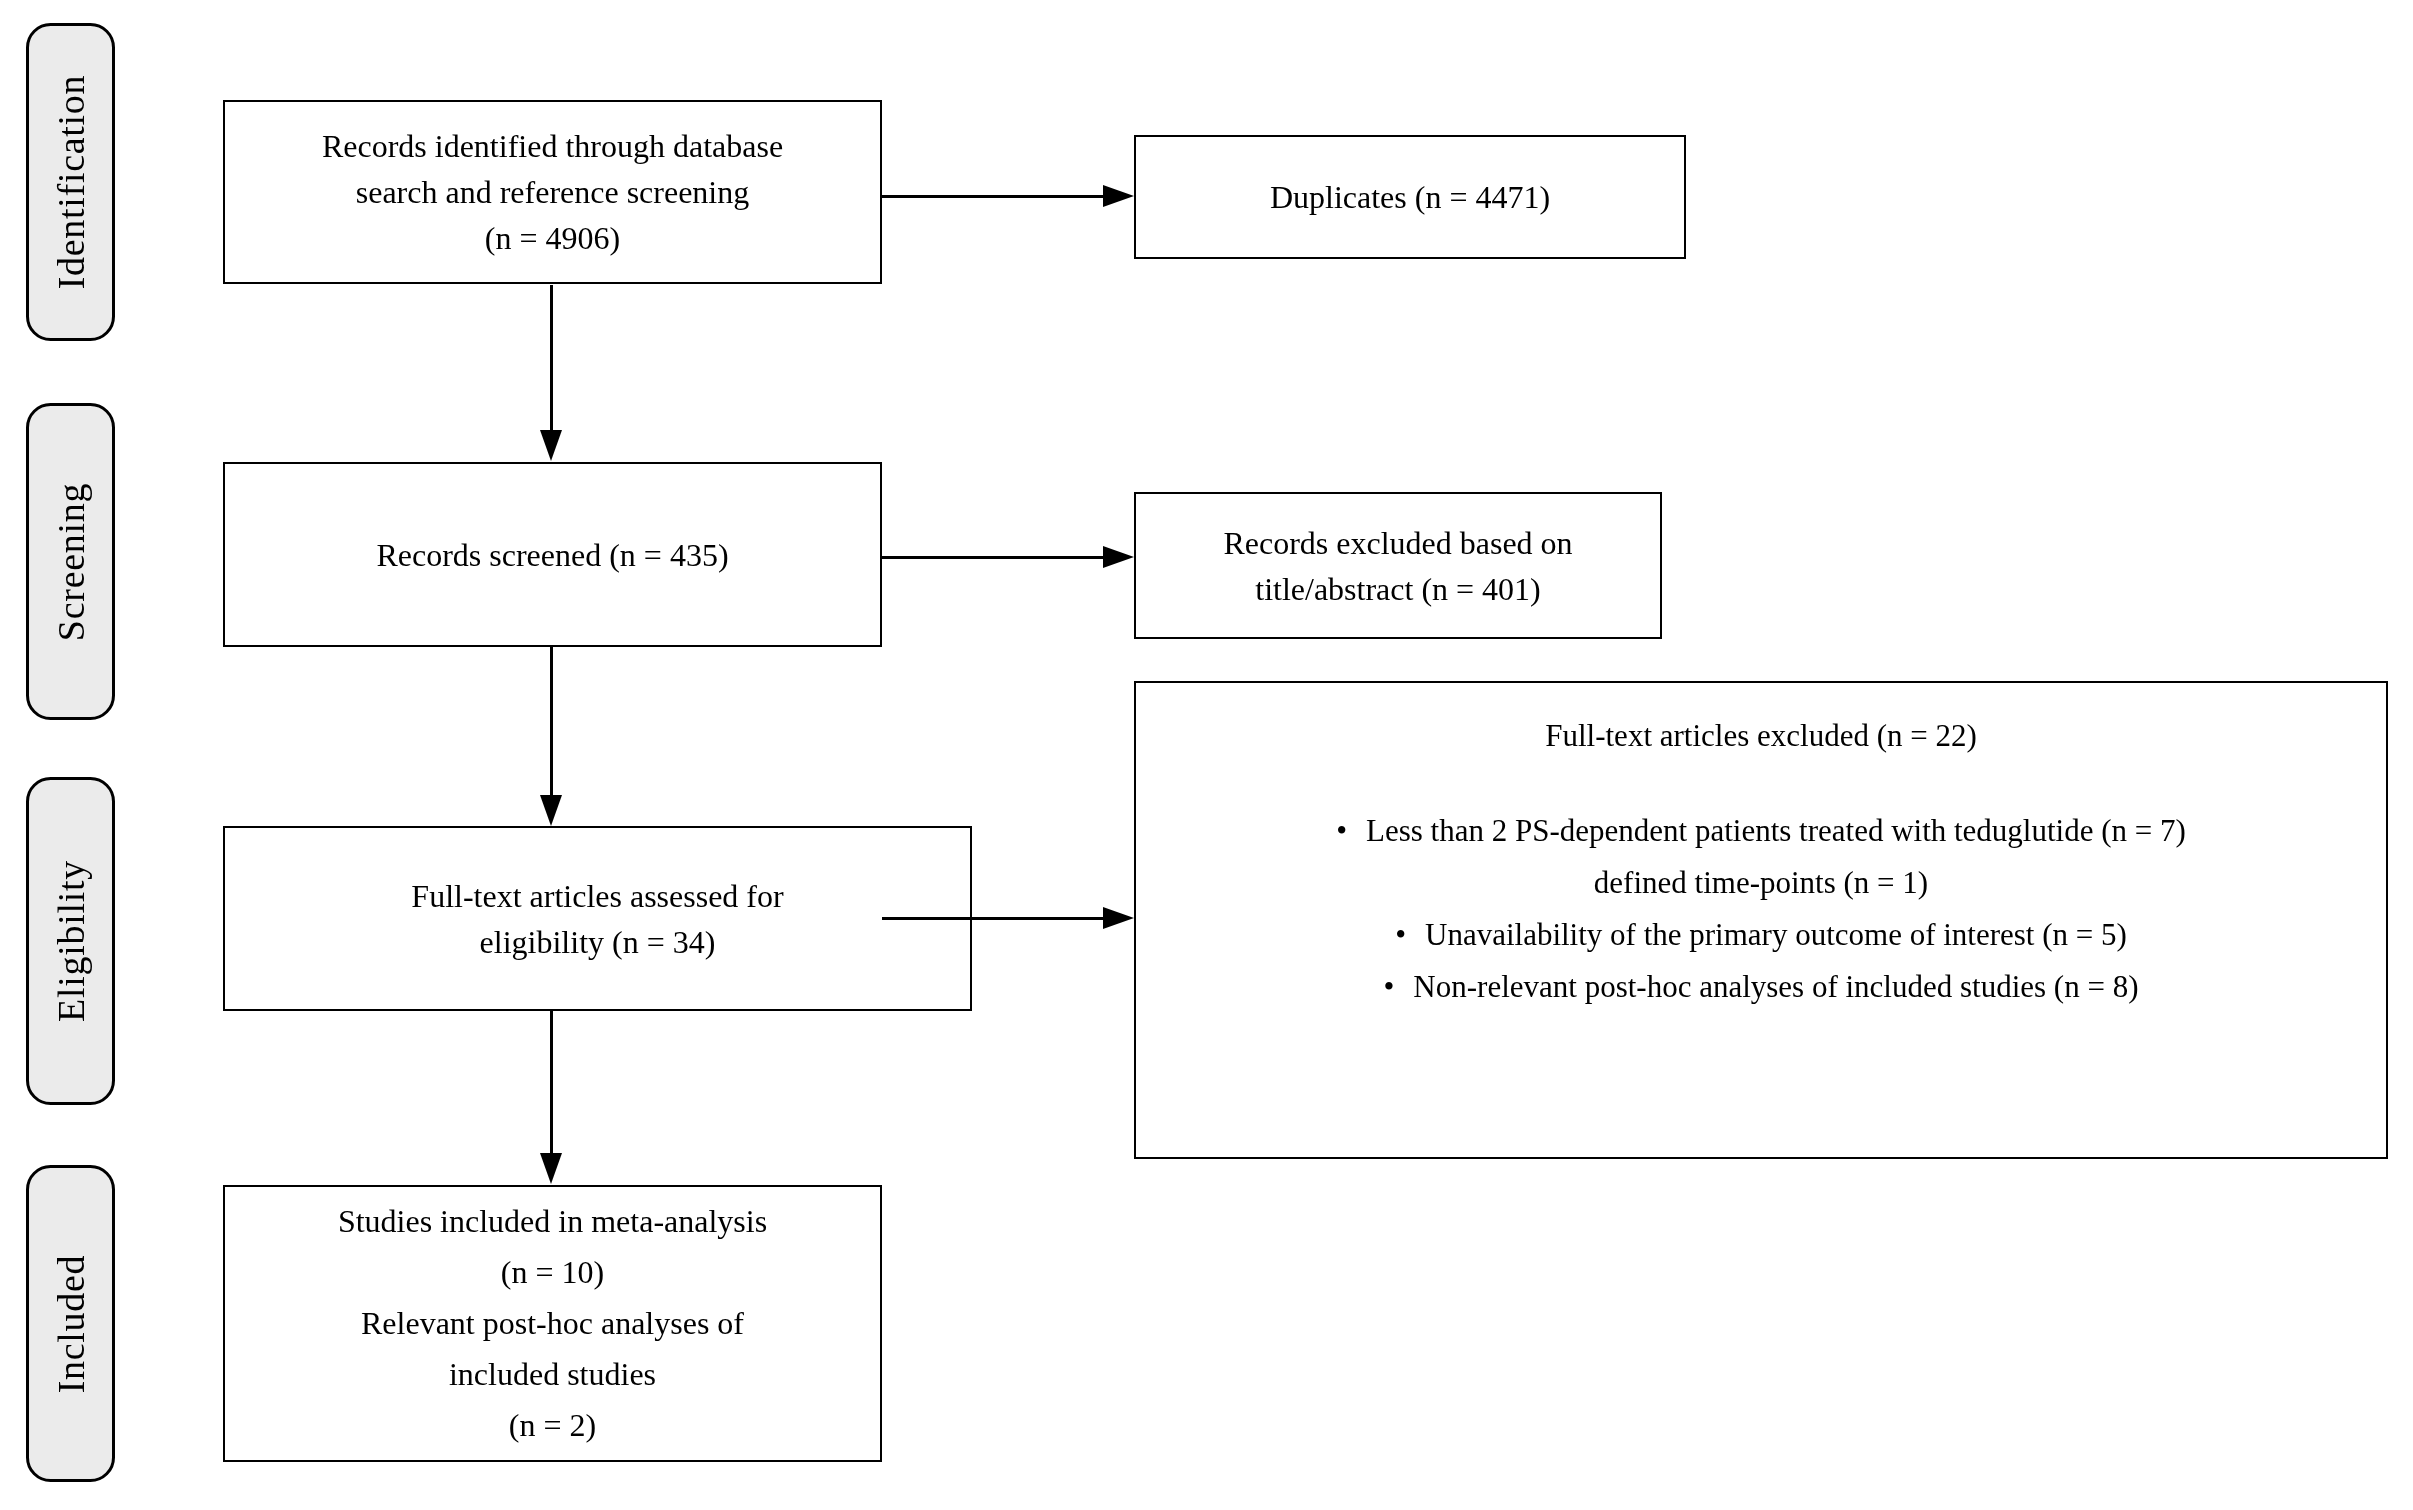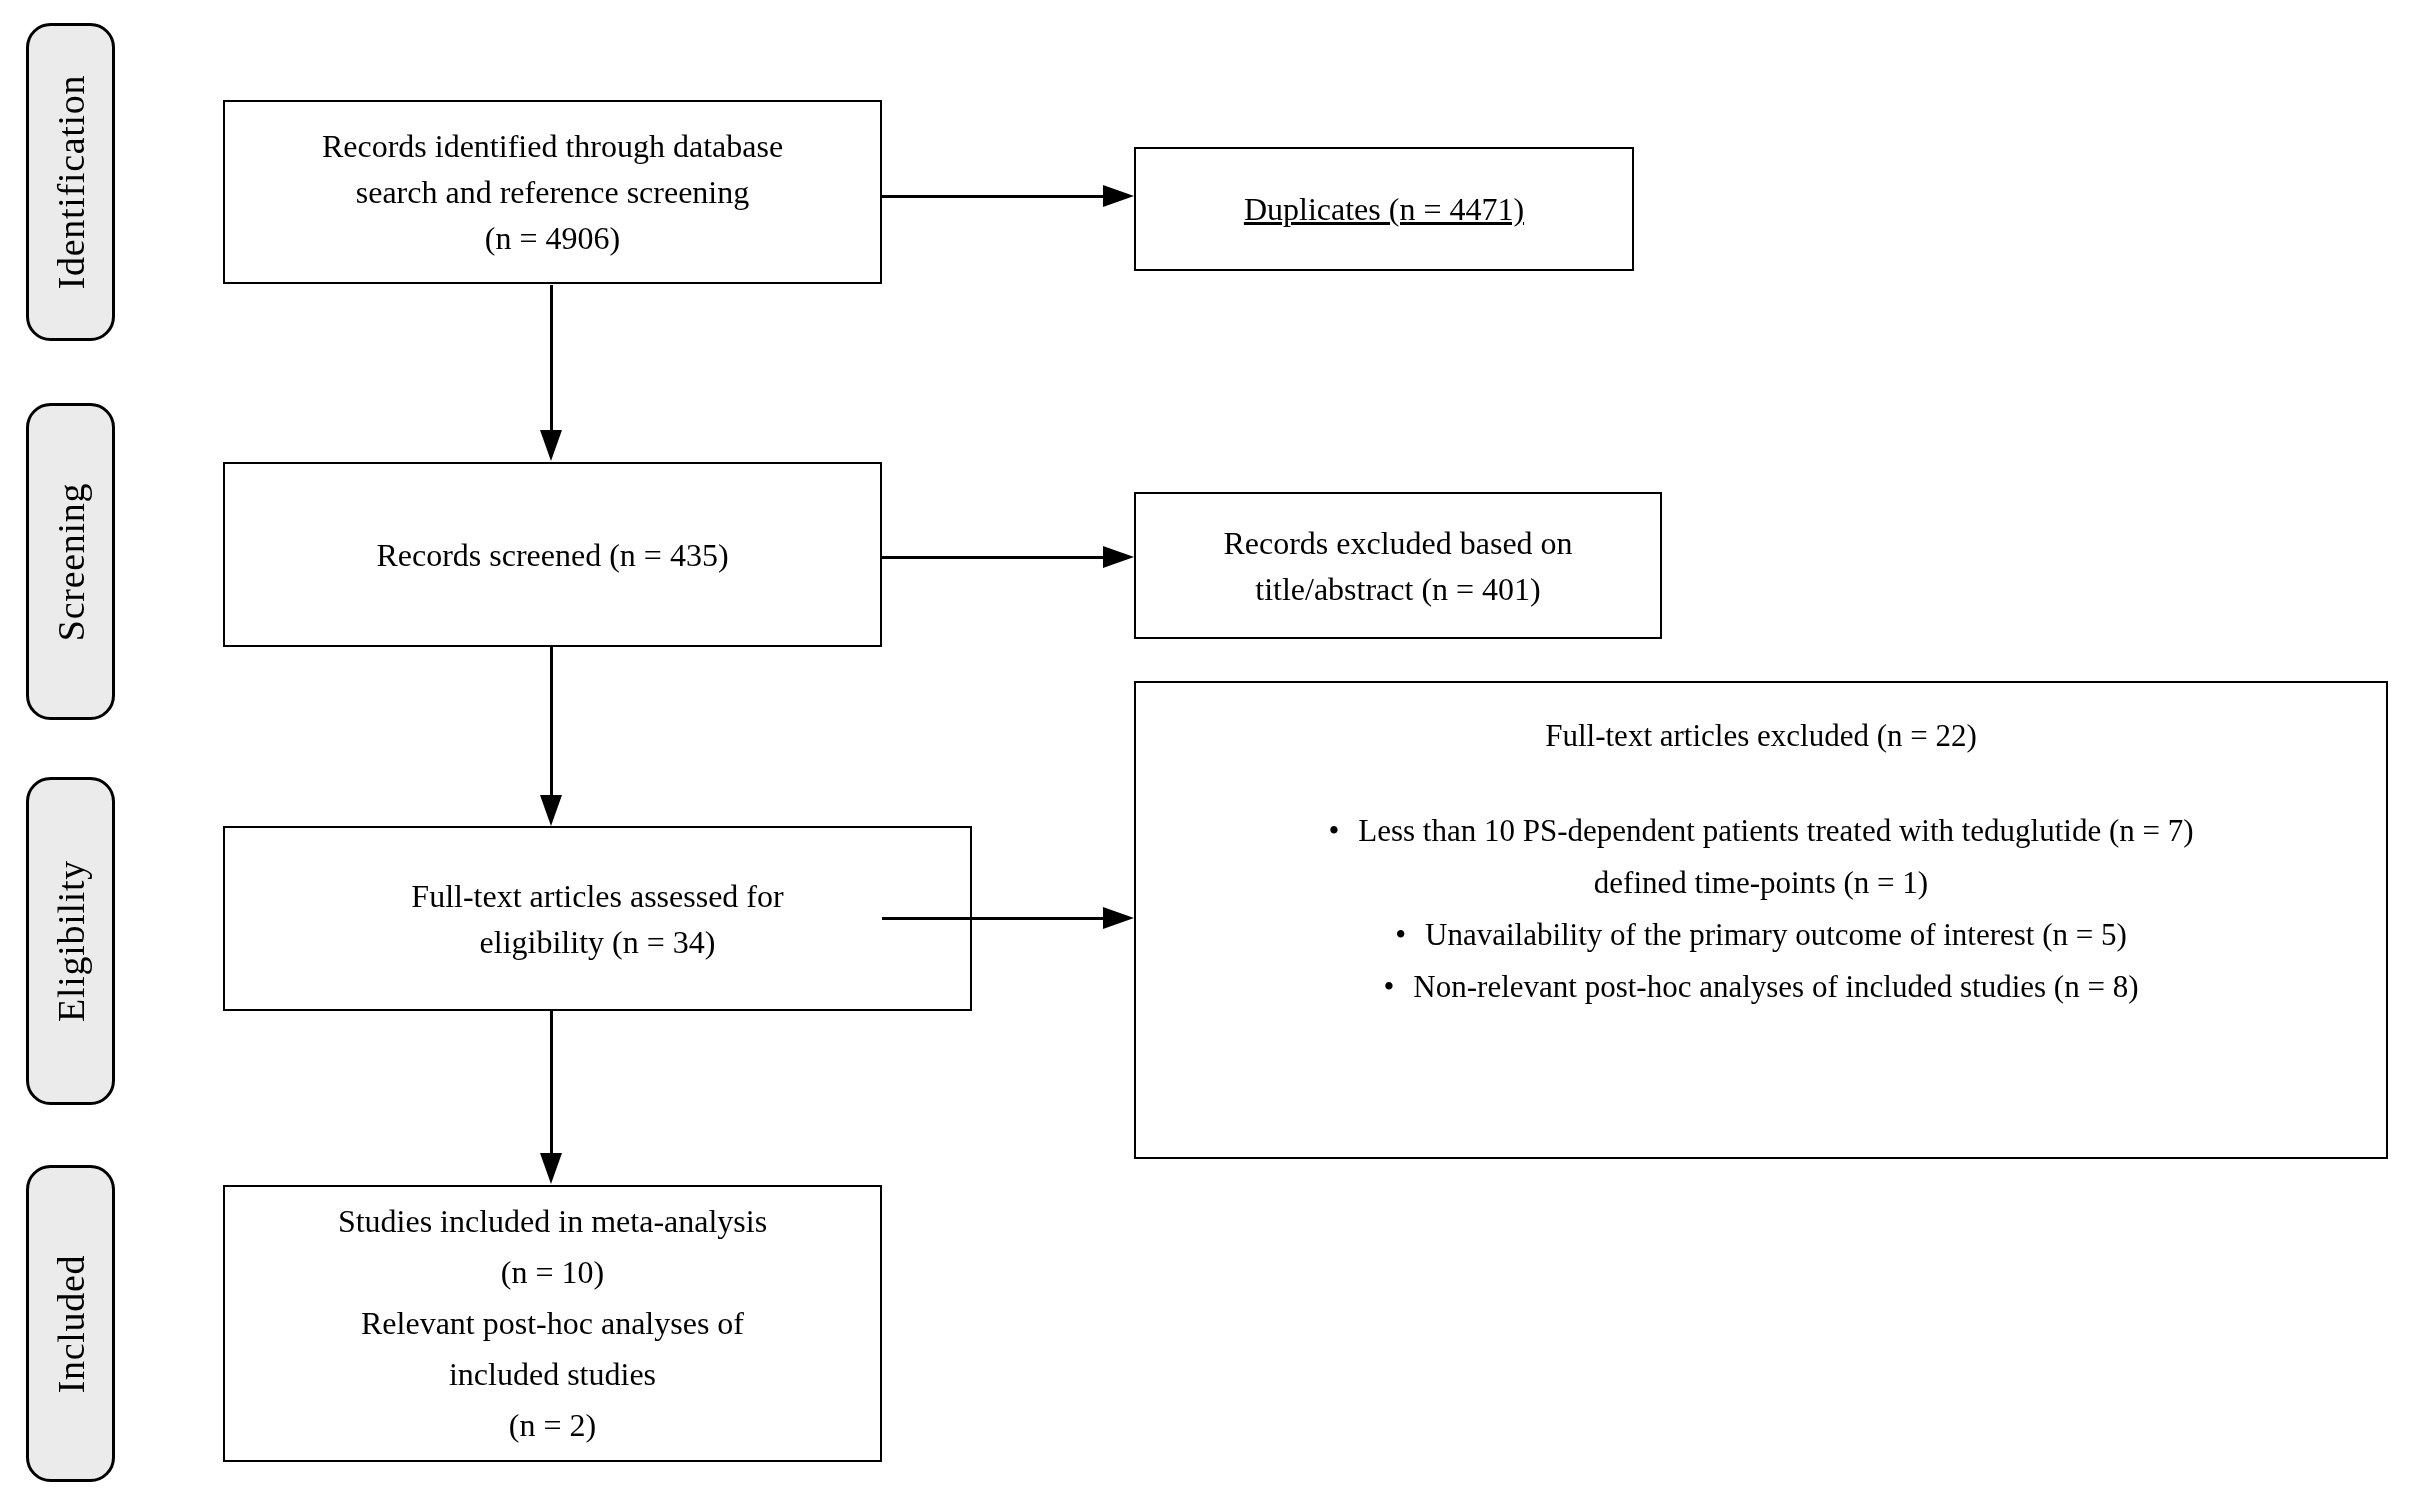--- a/index.html
+++ b/index.html
@@ -61,41 +61,41 @@
   <div class="stage" style="top:1165px;height:317px;">
     <span class="rot">Included</span>
   </div>
 
   <div class="flowbox" style="left:223px;top:100px;width:659px;height:184px;">
     <div class="line">Records identified through database</div>
     <div class="line">search and reference screening</div>
     <div class="line">(n = 4906)</div>
   </div>
 
-  <div class="flowbox" style="left:1134px;top:147px;width:500px;height:124px;text-decoration:underline;">
+  <div class="flowbox" style="left:1134px;top:135px;width:552px;height:124px;">
     <div class="line">Duplicates (n = 4471)</div>
   </div>
 
   <div class="flowbox" style="left:223px;top:462px;width:659px;height:185px;">
     <div class="line">Records screened (n = 435)</div>
   </div>
 
   <div class="flowbox" style="left:1134px;top:492px;width:528px;height:147px;">
     <div class="line">Records excluded based on</div>
     <div class="line">title/abstract (n = 401)</div>
   </div>
 
   <div class="flowbox" style="left:223px;top:826px;width:749px;height:185px;">
     <div class="line">Full-text articles assessed for</div>
     <div class="line">eligibility (n = 34)</div>
   </div>
 
   <div class="flowbox bigbox" style="left:1134px;top:681px;width:1254px;height:478px;">
     <div class="title">Full-text articles excluded (n = 22)</div>
-    <div class="item"><span class="bullet">•</span><span>Less than 10 PS-dependent patients treated with teduglutide (n = 7)</span></div>
+    <div class="item"><span class="bullet">•</span><span>Less than 2 PS-dependent patients treated with teduglutide (n = 7)</span></div>
     <div class="item indent2"><span>defined time-points (n = 1)</span></div>
     <div class="item"><span class="bullet">•</span><span>Unavailability of the primary outcome of interest (n = 5)</span></div>
     <div class="item"><span class="bullet">•</span><span>Non-relevant post-hoc analyses of included studies (n = 8)</span></div>
   </div>
 
   <div class="flowbox" style="left:223px;top:1185px;width:659px;height:277px;line-height:51px;">
     <div class="line">Studies included in meta-analysis</div>
     <div class="line">(n = 10)</div>
     <div class="line">Relevant post-hoc analyses of</div>
     <div class="line">included studies</div>

